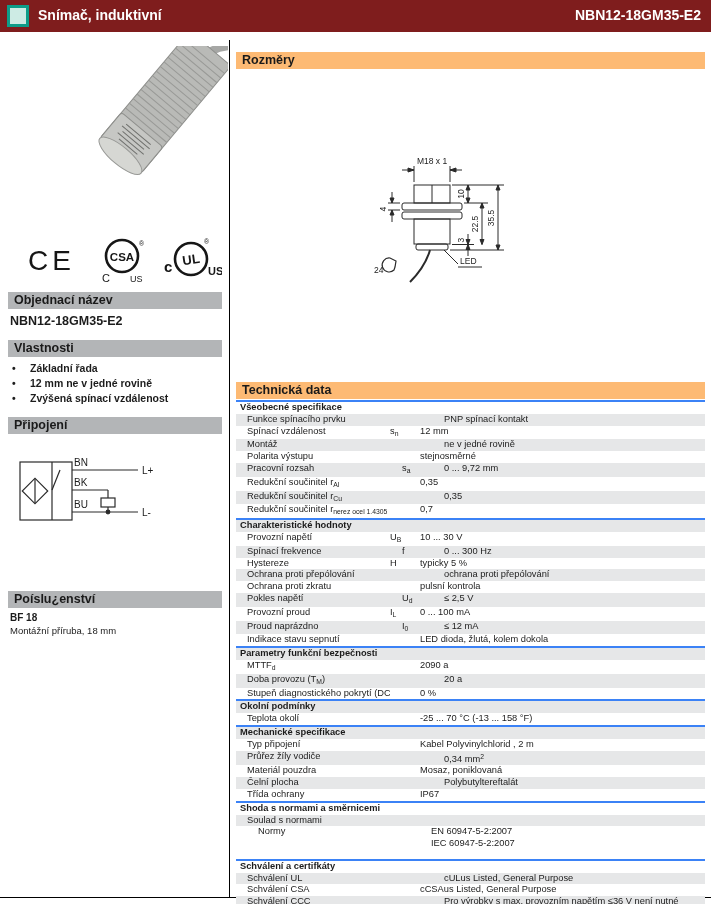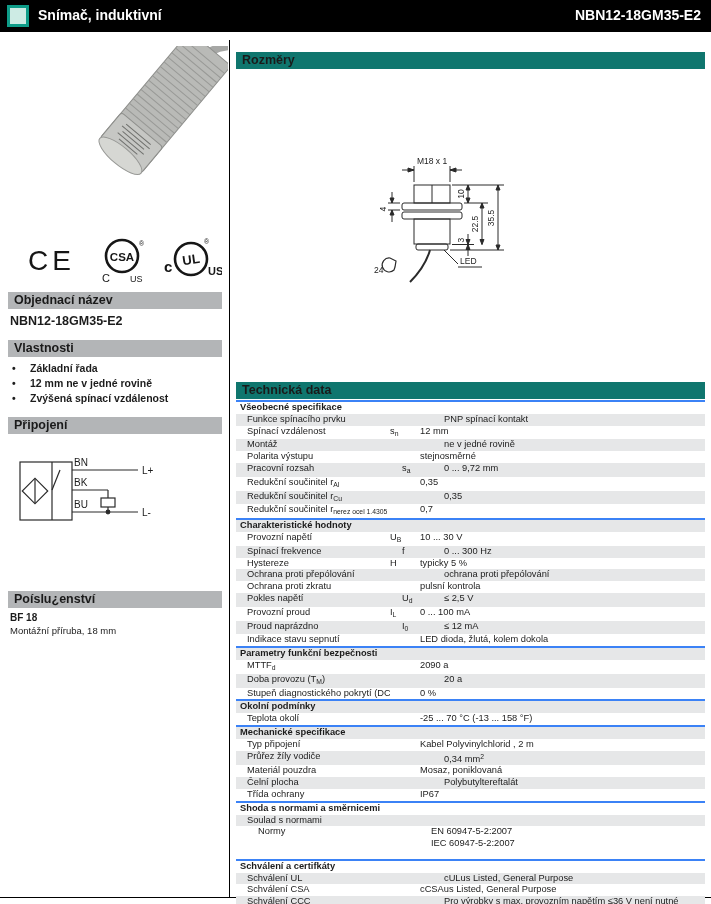--- a/index.html
+++ b/index.html
@@ -1,33 +1,33 @@
 <!DOCTYPE html>
 <html><head>
 <meta charset="utf-8">
 <style>
   html,body{margin:0;padding:0;background:#fff;}
   #page{position:relative;width:711px;height:904px;background:#ffffff;
         font-family:"Liberation Sans",sans-serif;color:#1c1c1c;overflow:hidden;}
 
   
-  #top-bar{position:absolute;left:0;top:0;width:711px;height:32px;background:#000000;text-align:right;}
+  #top-bar{position:absolute;left:0;top:0;width:711px;height:32px;background:#7f1d1d;text-align:right;}
   #logo-mark{position:absolute;left:7px;top:5px;width:16px;height:16px;background:#cdebe4;border:3px solid #0e9c88;}
   .top-title{position:absolute;top:7px;font-size:14px;font-weight:bold;color:#ffffff;white-space:nowrap;}
   #top-title-left{left:38px;}
   #top-title-right{right:10px;}
 
   
   #v-divider{position:absolute;left:229px;top:40px;width:1px;height:858px;background:#000;}
   #bottom-line{position:absolute;left:0;top:897px;width:711px;height:1px;background:#000;}
 
   
   .sec-bar{position:absolute;left:8px;width:214px;height:17px;background:#b3b5b7;
            font-size:12.5px;font-weight:bold;color:#1a1a1a;line-height:17px;padding-left:6px;box-sizing:border-box;}
-  .right-bar{position:absolute;left:236px;width:469px;height:17px;background:#0f766e;
+  .right-bar{position:absolute;left:236px;width:469px;height:17px;background:#fdba74;
            font-size:12.5px;font-weight:bold;color:#1a1a1a;line-height:17px;padding-left:6px;box-sizing:border-box;}
 
   #order-code{position:absolute;left:10px;top:314px;font-size:12.5px;font-weight:bold;}
   #features-list{position:absolute;left:10px;top:361px;width:212px;}
   .bullet-row{display:flex;font-size:10.5px;font-weight:bold;line-height:15px;}
   .bullet-dot{width:18px;padding-left:2px;}
 
   #photo-box{position:absolute;left:50px;top:46px;width:178px;height:190px;}
   #cert-row{position:absolute;left:18px;top:234px;width:204px;height:50px;}
 

